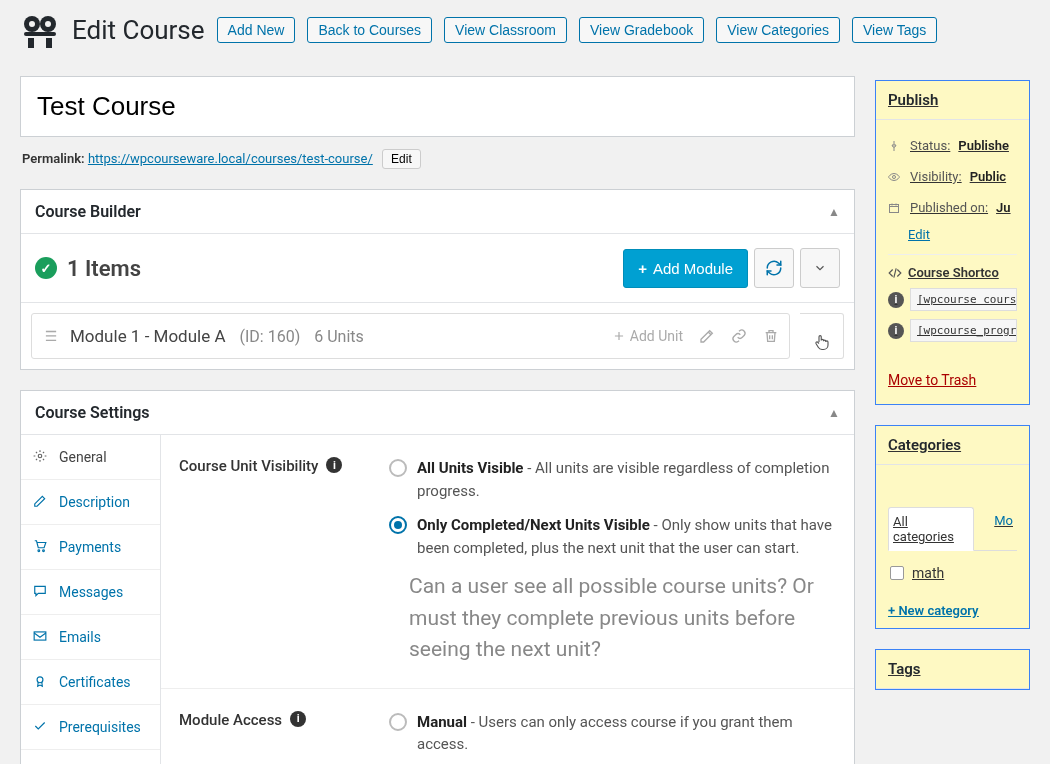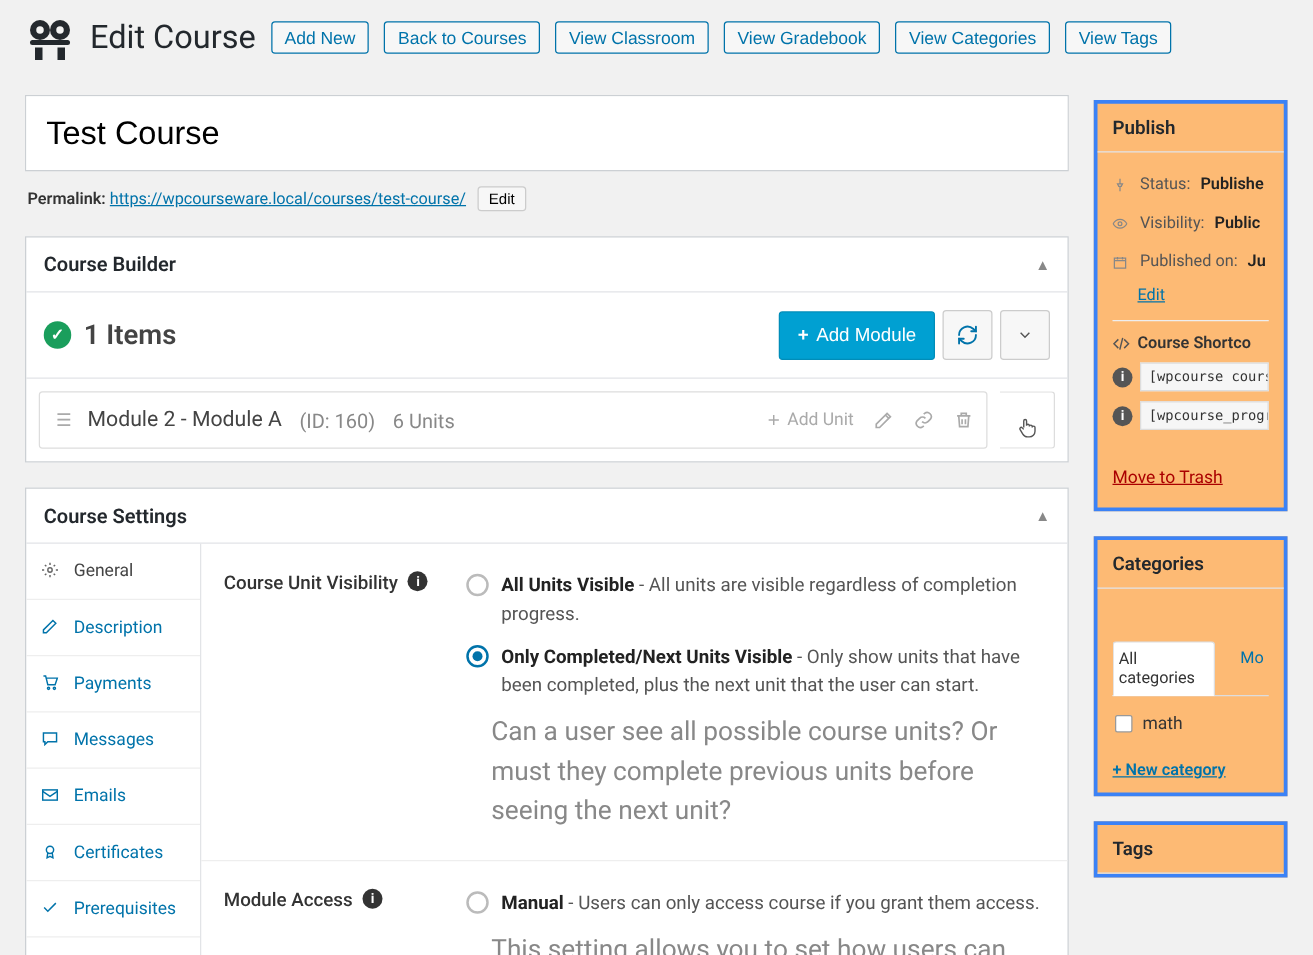--- a/index.html
+++ b/index.html
@@ -36,34 +36,34 @@
 .module-actions .act { cursor: pointer; }
 .module-toggle-side { width: 40px; border-left: 1px solid #eee; align-self: stretch; display: flex; align-items: center; justify-content: center; color: #aaa; cursor: pointer; margin: -12px -10px -12px 8px; padding: 12px 0; }
 .cursor-hand { position: relative; top: 6px; }
 .settings-body { display: flex; }
 .settings-tabs { width: 140px; border-right: 1px solid #e2e4e7; }
 .settings-tab { display: flex; align-items: flex-start; gap: 10px; padding: 14px 12px; border-bottom: 1px solid #eee; font-size: 14px; color: #0073aa; cursor: pointer; }
 .settings-tab.active { color: #444; }
 .settings-tab .ticon { width: 16px; color: #0073aa; }
 .settings-tab.active .ticon { color: #666; }
 .settings-content { flex: 1; padding: 0; }
-.setting-row { display: flex; gap: 24px; padding: 22px 18px; border-bottom: 1px solid #eee; }
+.setting-row { display: flex; gap: 40px; padding: 22px 18px; border-bottom: 1px solid #eee; }
 .setting-label-col { width: 170px; flex-shrink: 0; display: flex; align-items: flex-start; gap: 8px; }
 .setting-label { font-size: 15px; color: #333; font-weight: 500; }
 .info-dot { width: 16px; height: 16px; border-radius: 50%; background: #333; color: #fff; display: inline-flex; align-items: center; justify-content: center; font-size: 11px; font-weight: bold; }
 .setting-options { flex: 1; }
 .radio-row { display: flex; align-items: flex-start; gap: 10px; margin-bottom: 12px; }
 .radio-outer { width: 18px; height: 18px; border: 2px solid #0073aa; border-radius: 50%; display: inline-flex; align-items: center; justify-content: center; flex-shrink: 0; margin-top: 2px; }
 .radio-outer.unchecked { border-color: #bbb; }
 .radio-inner { width: 8px; height: 8px; border-radius: 50%; background: #0073aa; }
 .opt-text { font-size: 15px; line-height: 1.5; }
 .opt-text b { color: #222; }
 .opt-desc-sub { color: #555; }
 .setting-help { color: #888; font-size: 21px; line-height: 1.5; margin-top: 8px; margin-left: 20px; }
-.side-panel { background: #fdba74; border: 3px solid #3b82f6; margin-top: 20px; }
+.side-panel { background: #fef9c3; border: 1px solid #3b82f6; margin-top: 20px; text-decoration: underline; }
 .side-panel-header { padding: 10px 12px; font-size: 15px; font-weight: 600; color: #23282d; border-bottom: 1px solid #e2e4e7; }
 .side-panel-body { padding: 10px 12px; font-size: 13px; }
 .pub-row { display: flex; align-items: center; gap: 8px; padding: 8px 0; color: #555; }
 .pub-row .val { color: #222; font-weight: 600; }
 .pub-row .icn { width: 14px; color: #888; }
 .link-under { color: #0073aa; text-decoration: underline; cursor: pointer; }
 .shortcode-row { display: flex; align-items: center; gap: 6px; margin: 8px 0; font-size: 12px; }
 .shortcode-input { flex: 1; background: #f6f6f6; border: 1px solid #ddd; padding: 4px 6px; font-family: monospace; font-size: 11px; min-width: 0; overflow: hidden; white-space: nowrap; }
 .trash-link { color: #a00; text-decoration: underline; cursor: pointer; font-size: 14px; }
 .cat-tabs { display: flex; gap: 16px; border-bottom: 1px solid #ddd; margin-bottom: 10px; font-size: 13px; }
@@ -138,21 +138,21 @@
           <span class="icon-btn">
             <svg width="14" height="14" viewBox="0 0 24 24">
                 <path d="M6 9l6 6 6-6"></path>
               </svg>
           </span>
         </div>
       </div>
       <div style="display:flex">
         <div class="module-row" style="flex:1">
           <span class="module-handle">☰</span>
-          <span class="module-title">Module 2 - Module A</span>
+          <span class="module-title">Module 1 - Module A</span>
           <span class="module-meta">(ID: 160)</span>
           <span class="module-meta">6 Units</span>
           <div class="module-actions">
             <span class="act" style="display:flex;align-items:center;gap:4px;">
               <svg width="14" height="14" viewBox="0 0 24 24">
                   <path d="M12 5v14M5 12h14"></path>
                 </svg>
               <span>Add Unit</span>
             </span>
             <span class="act">

